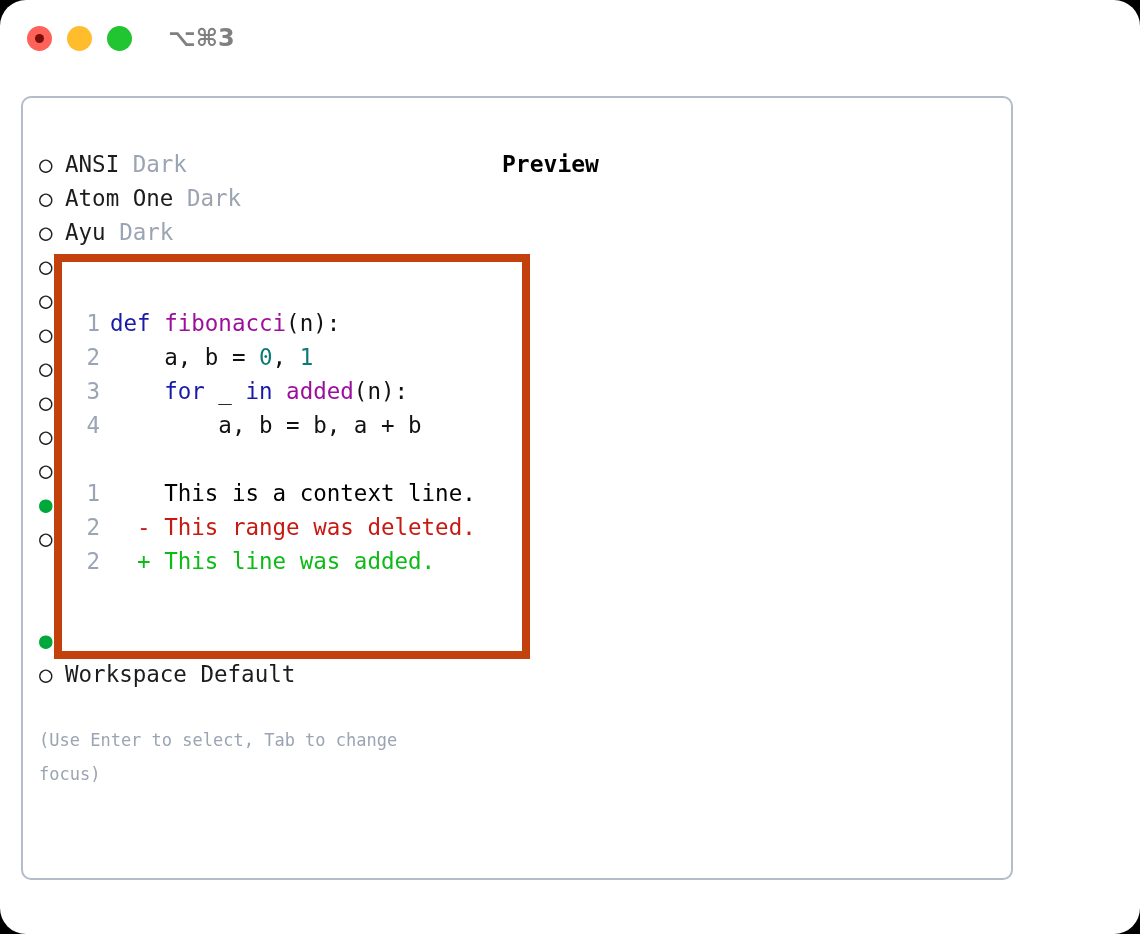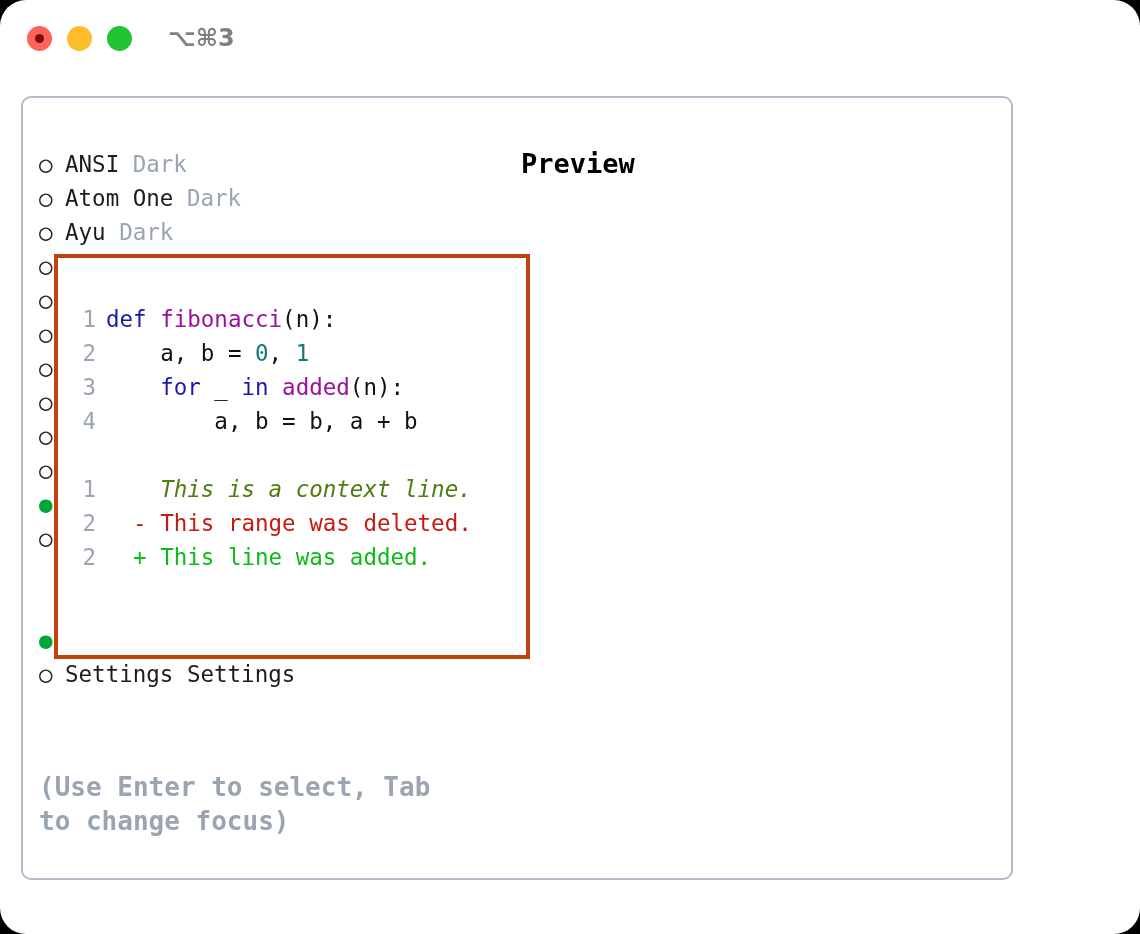--- a/index.html
+++ b/index.html
@@ -105,51 +105,49 @@
   }
   .sel {
     color: #4d7c0f;
   }
   .dot-filled { color: #00a83c; }
   .spacer-row { height: 34px; }
 
   #hint {
     position: absolute;
     left: 16px;
-    top: 672px;
+    top: 625px;
     width: 420px;
-    font-size: 26px;
+    font-size: 17px;
     line-height: 34px;
     color: #9aa4b2;
     white-space: pre-wrap;
-    font-weight: bold;
   }
 
   
   #right-col {
     position: absolute;
     left: 479px;
     top: 49px;
     width: 490px;
   }
   #preview-title {
-    font-size: 27px;
+    font-size: 23px;
     font-weight: 700;
     color: #000000;
     line-height: 34px;
     white-space: pre;
-    margin-left: 19px;
   }
   #preview-box {
     position: absolute;
     left: 31px;
     top: 156px;
     width: 476px;
     height: 405px;
-    border: 4px solid #c2410c;
+    border: 8px solid #c2410c;
     box-sizing: border-box;
     background: #ffffff;
   }
   #code {
     position: absolute;
     left: 12px;
     top: 44px;
     width: 450px;
   }
   .cline {
@@ -163,21 +161,21 @@
     display: inline-block;
     width: 26px;
     text-align: right;
     color: #9aa4b4;
   }
   .gap { margin-right: 10px; }
   .kw  { color: #1a1aa8; }
   .fn  { color: #9c0f9c; }
   .num { color: #0b7a76; }
   .pun { color: #111111; }
-  .ctx { color: #4d7c0f; font-style: italic; }
+  .ctx { color: #000000; }
   .del { color: #c61a12; }
   .add { color: #0dbb17; }
 </style>
 </head>
 <body>
 
 <div id="window">
 
   <div id="titlebar">
     <div class="light" id="light-close"></div>
@@ -204,21 +202,21 @@
           <div class="row"><span class="marker">○</span><span>XCode </span><span class="tag">Light</span></div>
         </div>
 
       <div class="spacer-row"></div>
 
       <div class="row">
         <span class="marker"> </span><span>Atom To</span>
       </div>
       <div id="apply-items">
           <div class="row"><span class="marker dot-filled">●</span><span class="sel">User Settings</span></div>
-          <div class="row"><span class="marker">○</span><span>Settings Settings</span></div>
+          <div class="row"><span class="marker">○</span><span>Workspace Default</span></div>
         </div>
     </div>
 
     <div id="hint">(Use Enter to select, Tab to change focus)</div>
 
     <div id="right-col">
       <div id="preview-title">Preview</div>
     </div>
 
     <div id="preview-box">

